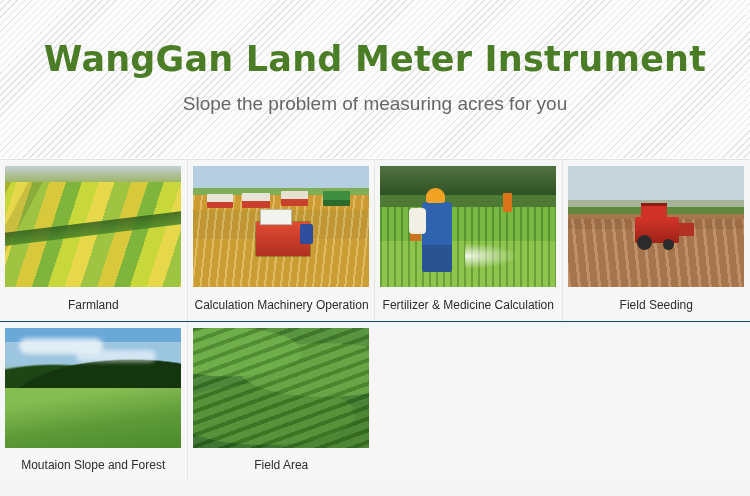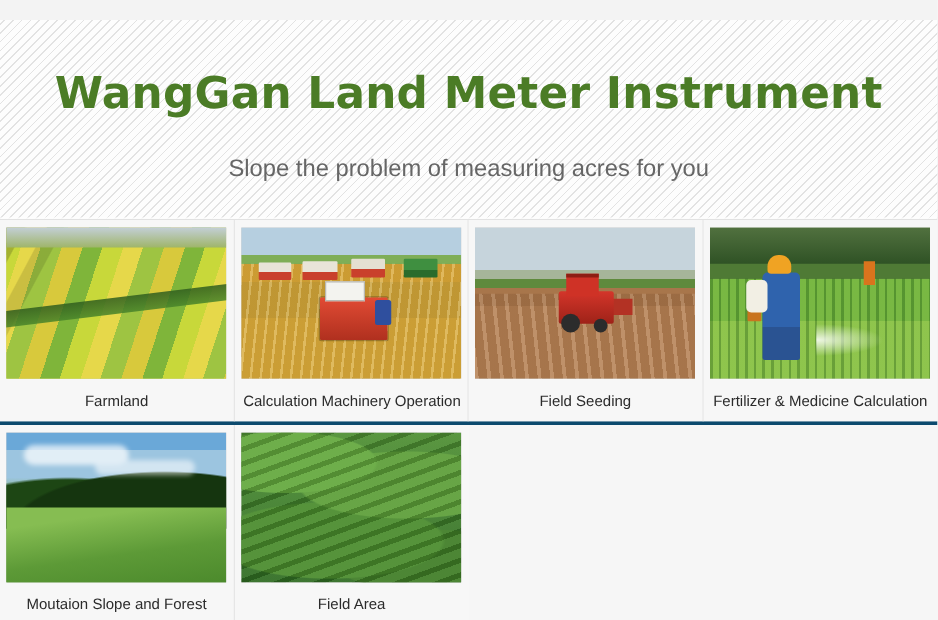--- a/index.html
+++ b/index.html
@@ -43,21 +43,21 @@
   }
   .header::after {
     content: "";
     position: absolute;
     left: 0; right: 0; bottom: 0;
     height: 1px;
     background: #ffffff;
   }
 
   .site-title {
-    margin: 16px;
+    margin: 0;
     padding-top: 40px;
     font-family: "DejaVu Sans", sans-serif;
     font-size: 35px;
     font-weight: bold;
     letter-spacing: 0.2px;
     color: #4b7c26;
     line-height: 1.1;
     text-shadow: 0 1px 0 rgba(255,255,255,0.9);
   }
 
@@ -72,21 +72,21 @@
   }
 
   
   .gallery {
     position: relative;
     background: #f6f6f6;
   }
   .gallery-row {
     display: flex;
     width: 750px;
-    border-bottom: 3px solid #0c4a6e;
+    border-bottom: 1px solid #0c4a6e;
     box-sizing: border-box;
   }
   .gallery-row:last-child {
     border-bottom: none;
   }
 
   .cell {
     position: relative;
     box-sizing: border-box;
     width: 187.5px;
@@ -499,39 +499,39 @@
             <span class="mach s3"></span>
             <span class="mach s4"></span>
             <span class="mach big"></span>
           </div>
         </div>
         <span class="caption">Calculation Machinery Operation</span>
       </div>
 
       <div class="cell">
         <div class="thumb">
-          <div class="thumb-art art-seeding">
-            <span class="seeder"></span>
-            <span class="tractor"></span>
-          </div>
-        </div>
-        <span class="caption">Field Seeding</span>
-      </div>
-
-      <div class="cell">
-        <div class="thumb">
           <div class="thumb-art art-spray">
             <span class="sprayer-man-far"></span>
             <span class="spray-jet"></span>
             <span class="sprayer-man"></span>
           </div>
         </div>
         <span class="caption">Fertilizer &amp; Medicine  Calculation</span>
       </div>
 
+      <div class="cell">
+        <div class="thumb">
+          <div class="thumb-art art-seeding">
+            <span class="seeder"></span>
+            <span class="tractor"></span>
+          </div>
+        </div>
+        <span class="caption">Field Seeding</span>
+      </div>
+
     </div>
 
     <div class="gallery-row row-2">
 
       <div class="cell">
         <div class="thumb">
           <div class="thumb-art art-slope">
             <span class="cloud"></span>
           </div>
         </div>

